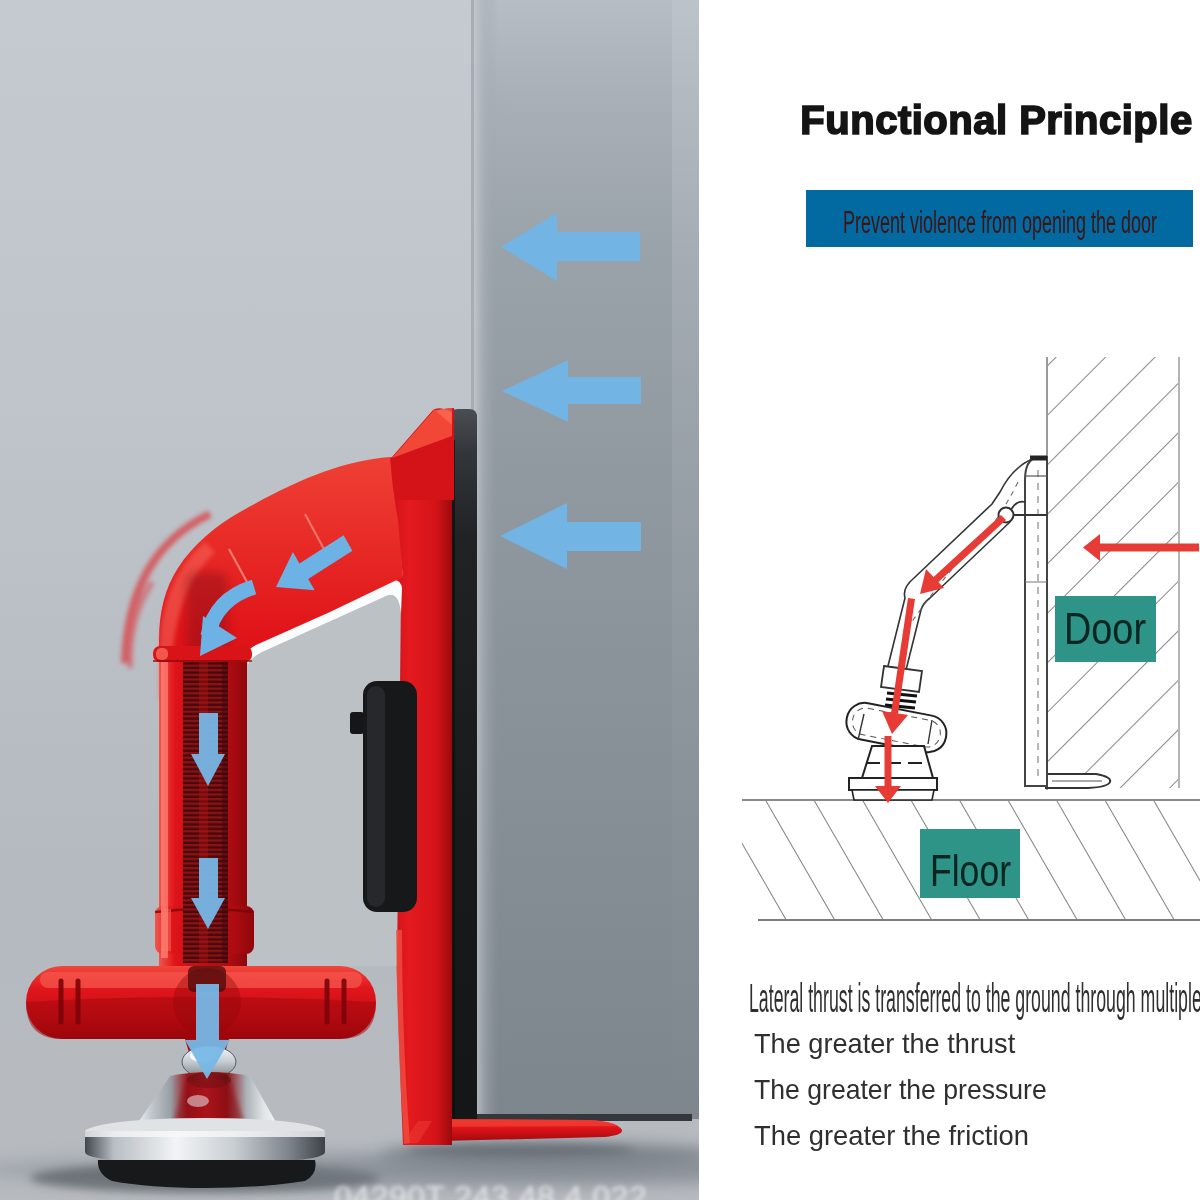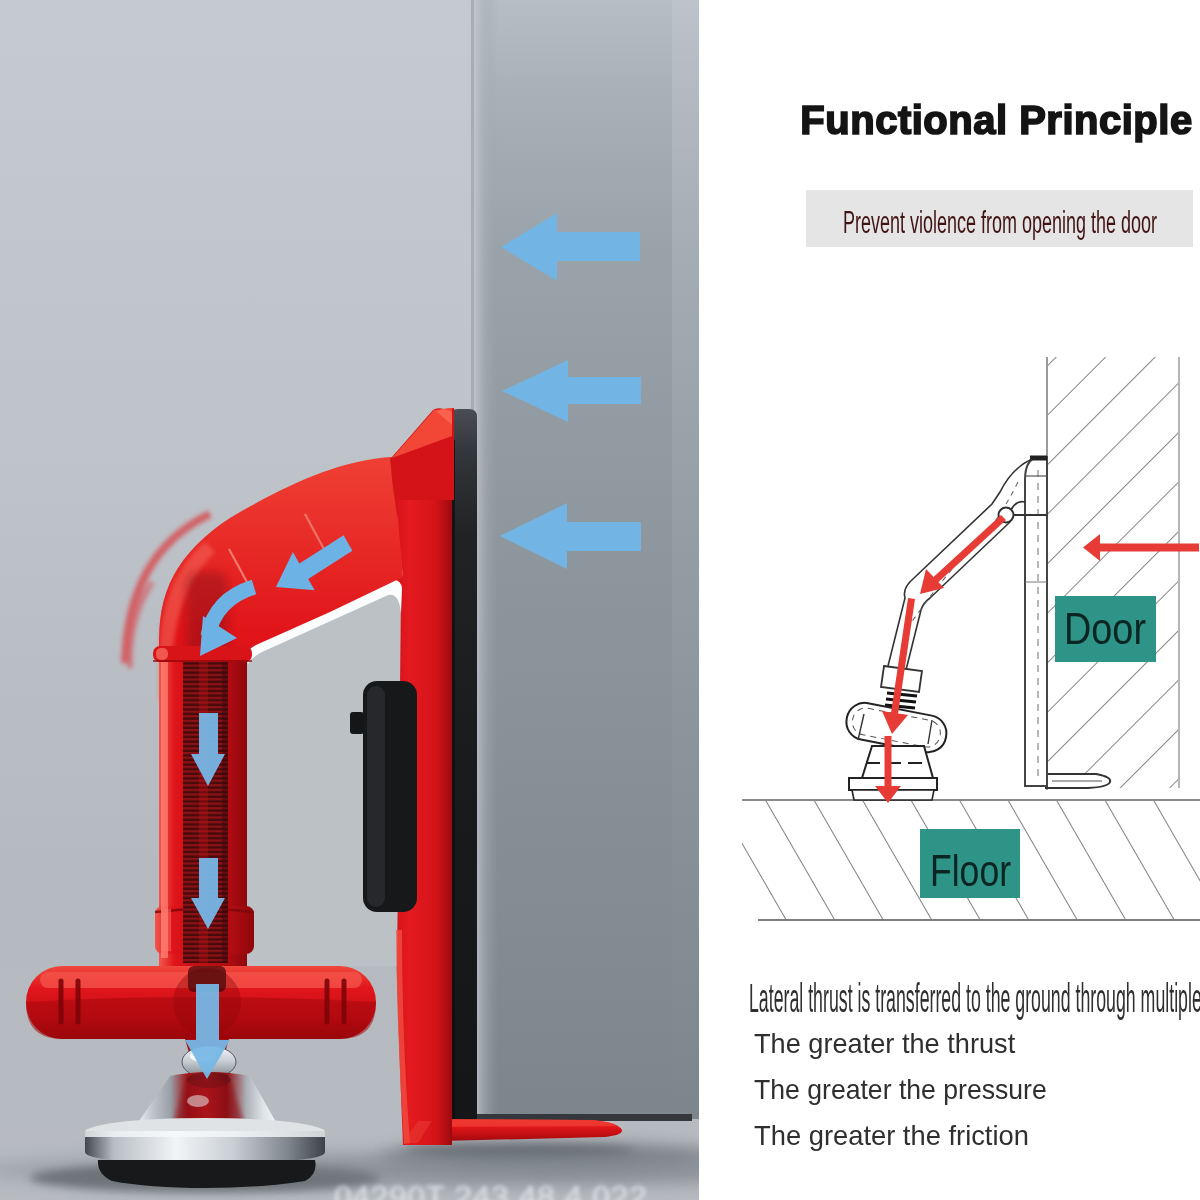--- a/index.html
+++ b/index.html
@@ -1,20 +1,20 @@
 <!DOCTYPE html>
 <html><head>
 <meta charset="utf-8">
 <style>
 html,body{margin:0;padding:0;width:1200px;height:1200px;overflow:hidden;background:#fff;}
 body{font-family:"Liberation Sans",sans-serif;position:relative;}
 #left{position:absolute;left:0;top:0;width:699px;height:1200px;}
 #right{position:absolute;left:736px;top:0;width:501px;height:1200px;background:#fff;}
 #title{position:absolute;left:10px;top:98px;width:501px;text-align:center;font-weight:bold;font-size:40px;color:#141414;letter-spacing:0.5px;-webkit-text-stroke:1.7px #141414;transform:scaleX(1);transform-origin:251px 50%;white-space:nowrap;}
-#banner{position:absolute;left:70px;top:190px;width:387px;height:57px;background:#e5e5e5;}
+#banner{position:absolute;left:70px;top:190px;width:387px;height:57px;background:#0369a1;}
 
 #diag{position:absolute;left:0;top:330px;width:501px;height:600px;}
 .bt{position:absolute;color:#2f2f2f;white-space:nowrap;line-height:1;}
 #t1{left:0;top:974px;}
 #t2{left:18px;top:1030px;font-size:28px;transform:scaleX(0.97);transform-origin:0 0;}
 #t3{left:18px;top:1076px;font-size:28px;transform:scaleX(0.95);transform-origin:0 0;}
 #t4{left:18px;top:1122px;font-size:28px;transform:scaleX(0.976);transform-origin:0 0;}
 </style>
 </head>
 <body>

